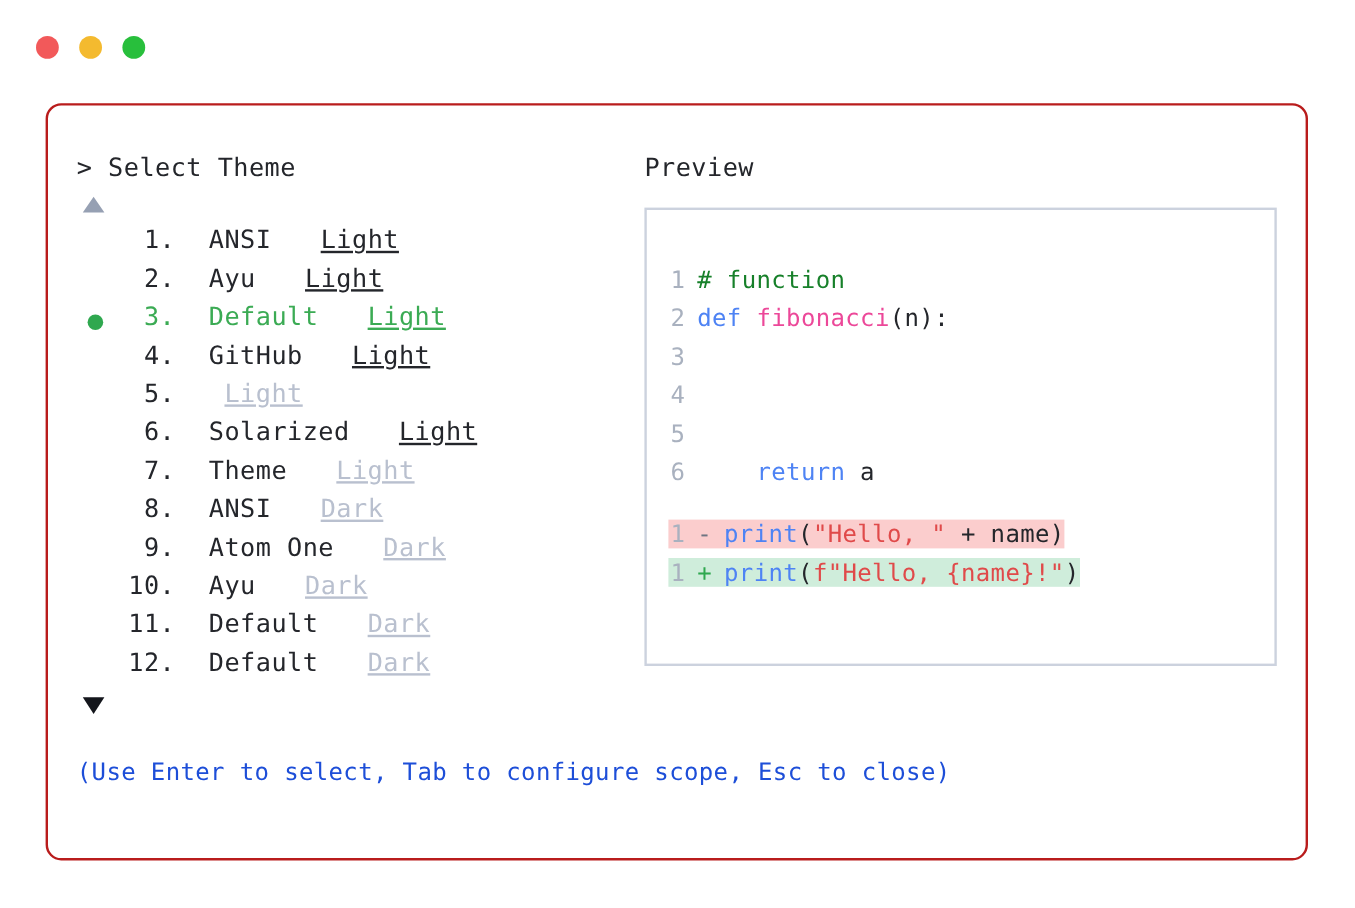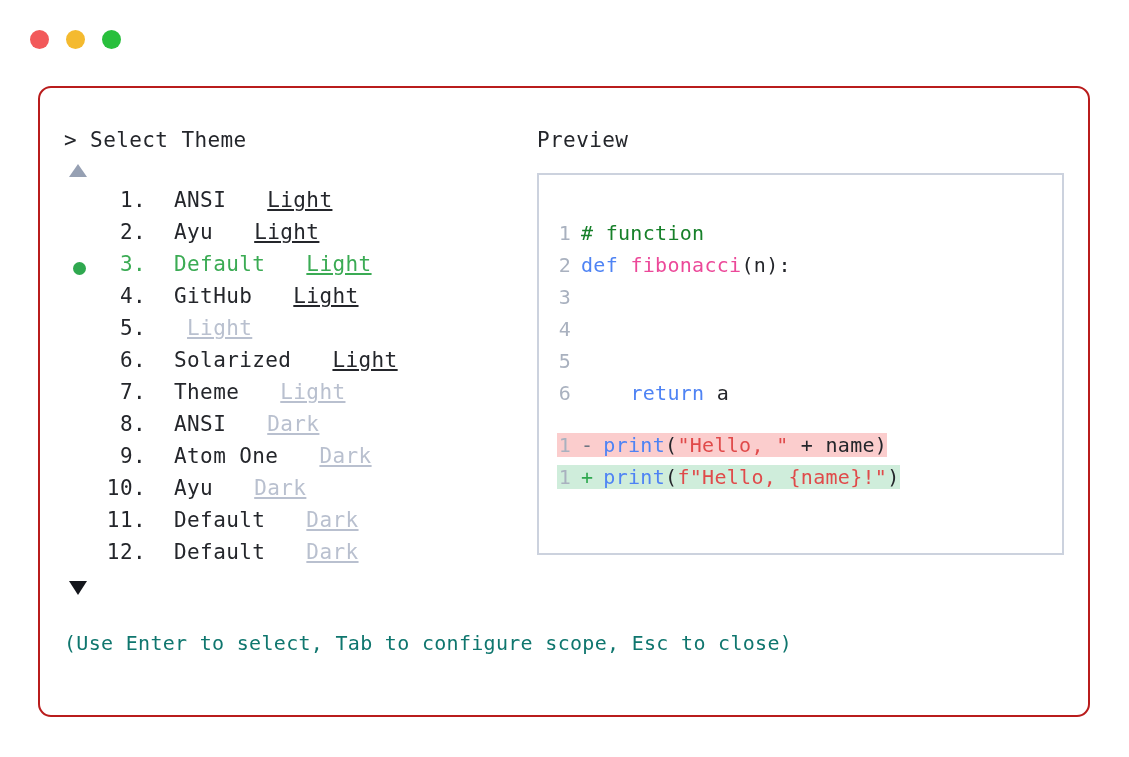--- a/index.html
+++ b/index.html
@@ -133,21 +133,21 @@
     width: 0;
     height: 0;
     border-left: 9px solid transparent;
     border-right: 9px solid transparent;
     border-top: 14px solid #14161c;
   }
   .help-text {
     margin-top: 36px;
     font-size: 20px;
     letter-spacing: 0.3px;
-    color: #0f766e;
+    color: #1d4ed8;
     white-space: pre;
   }
 
   
   .right-pane {
     position: absolute;
     left: 497px;
     top: 42px;
     width: 530px;
   }

